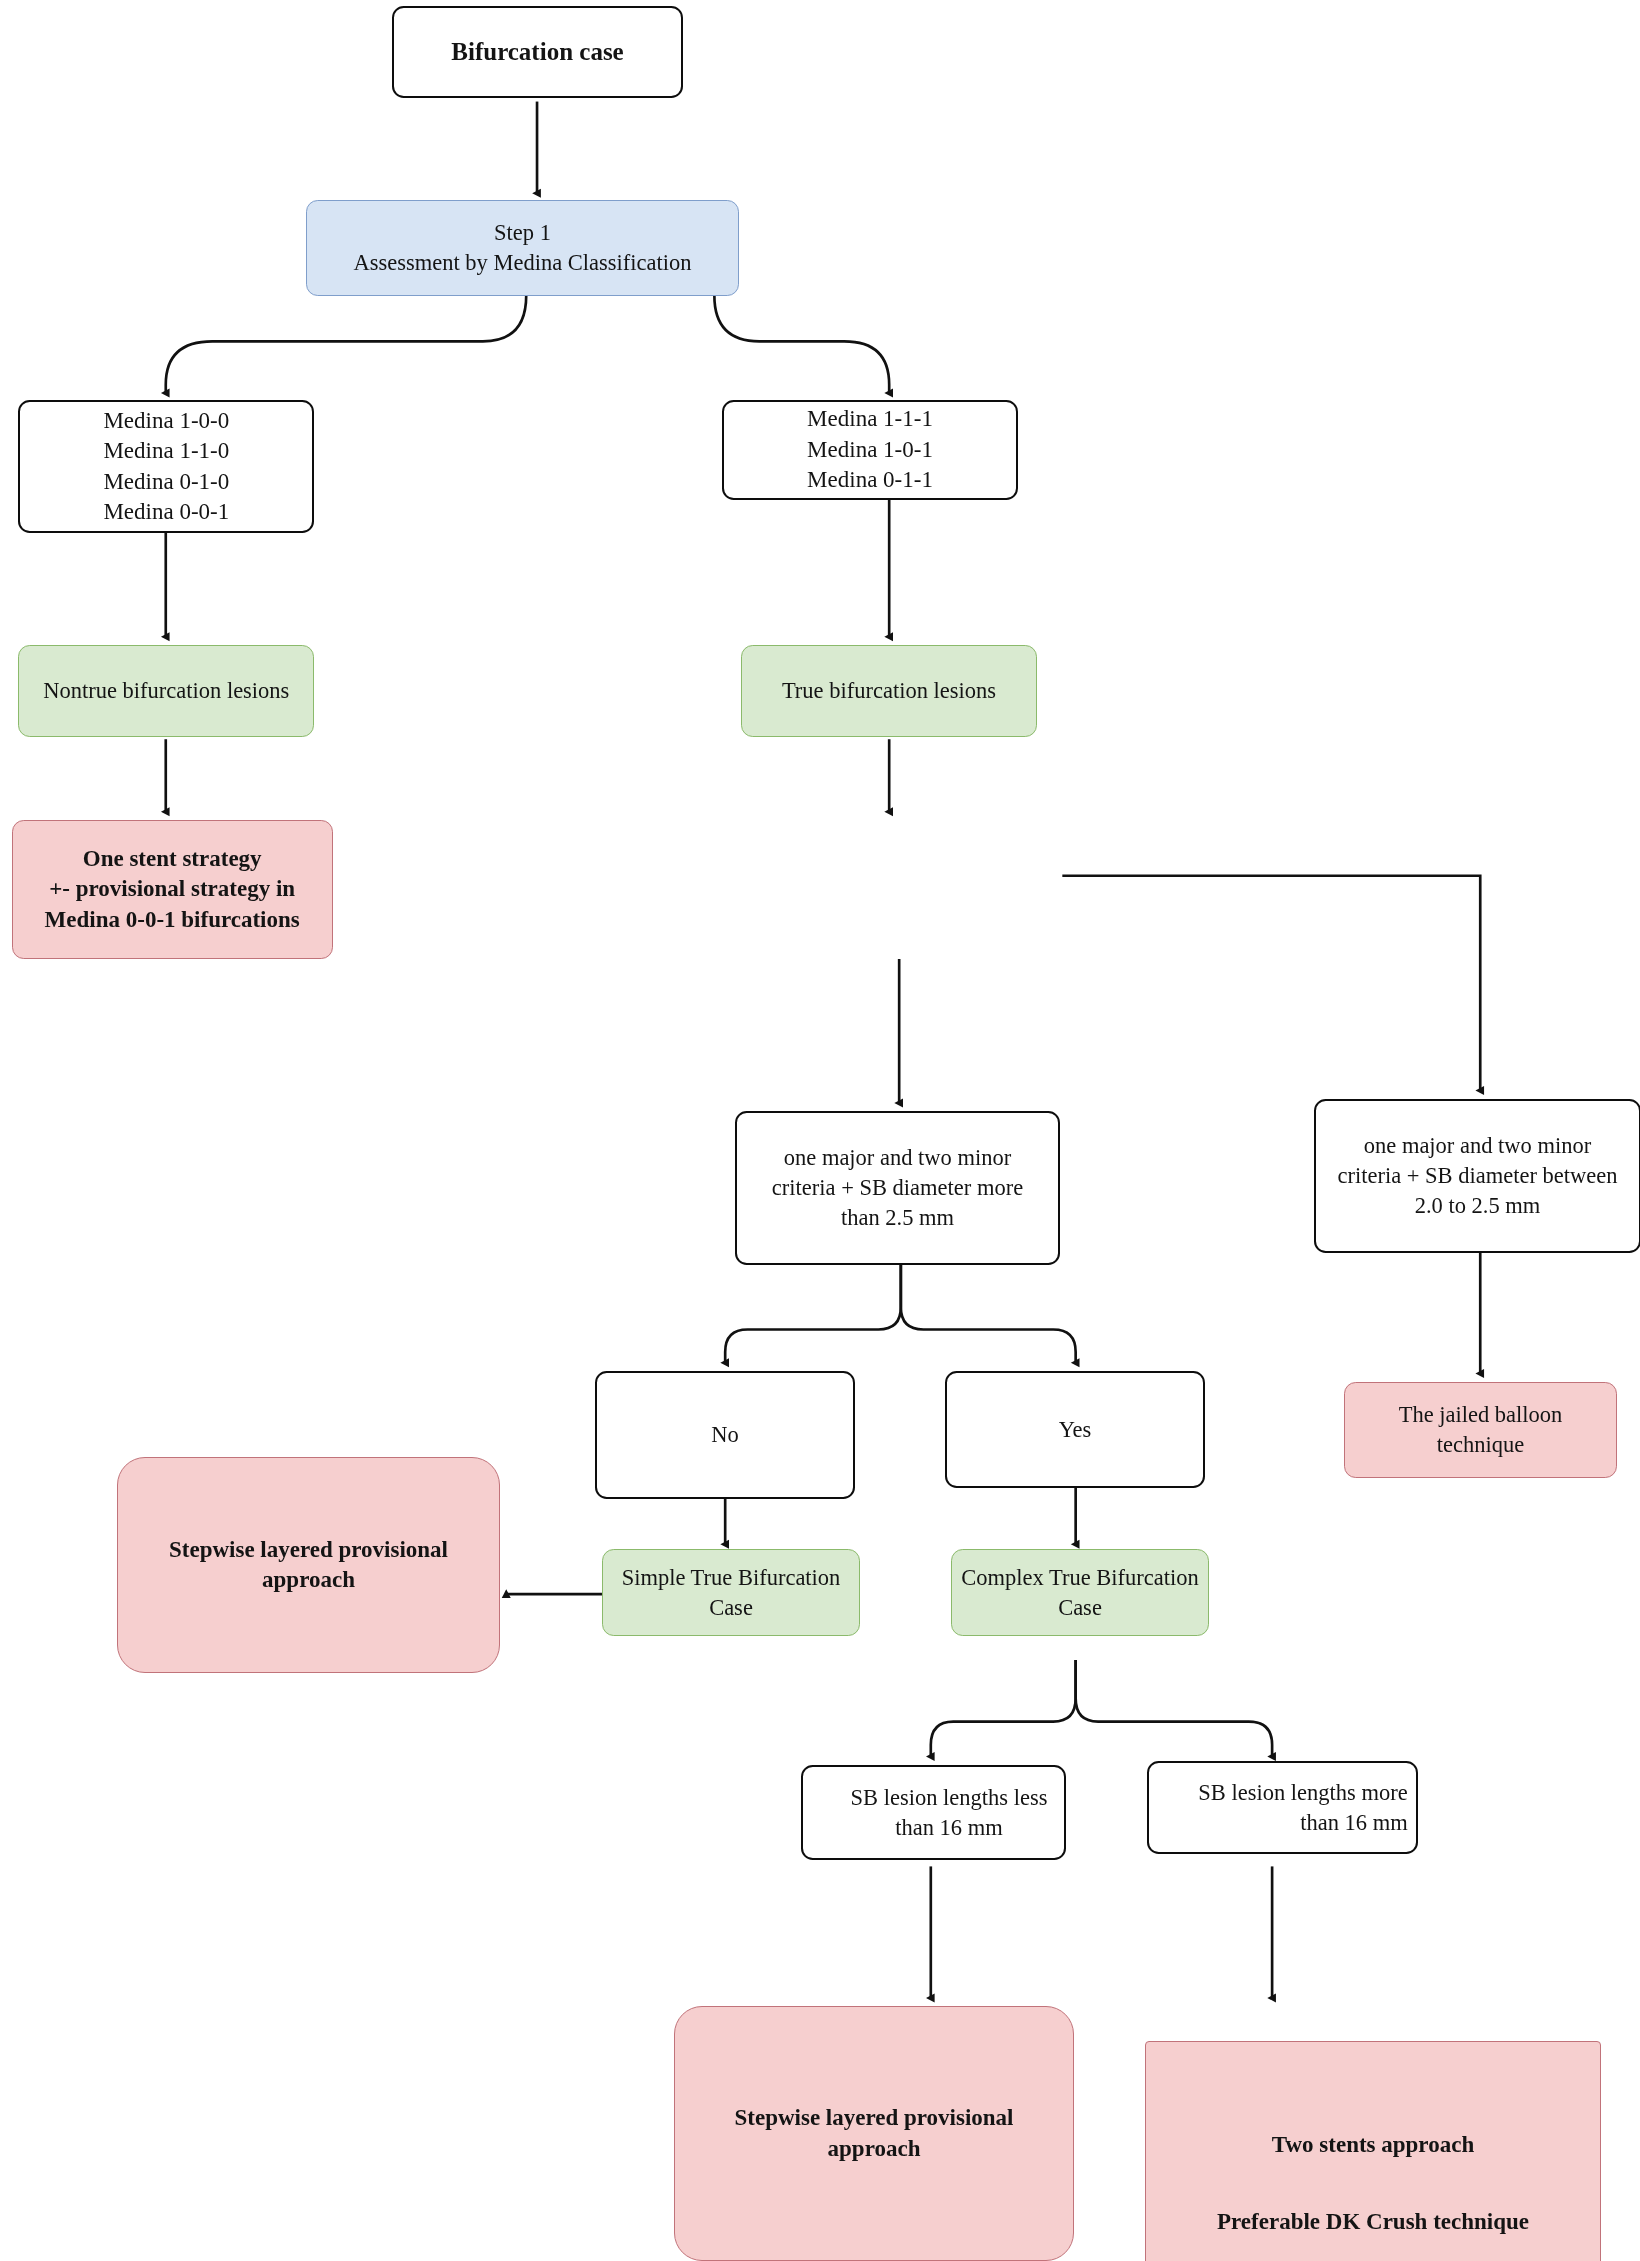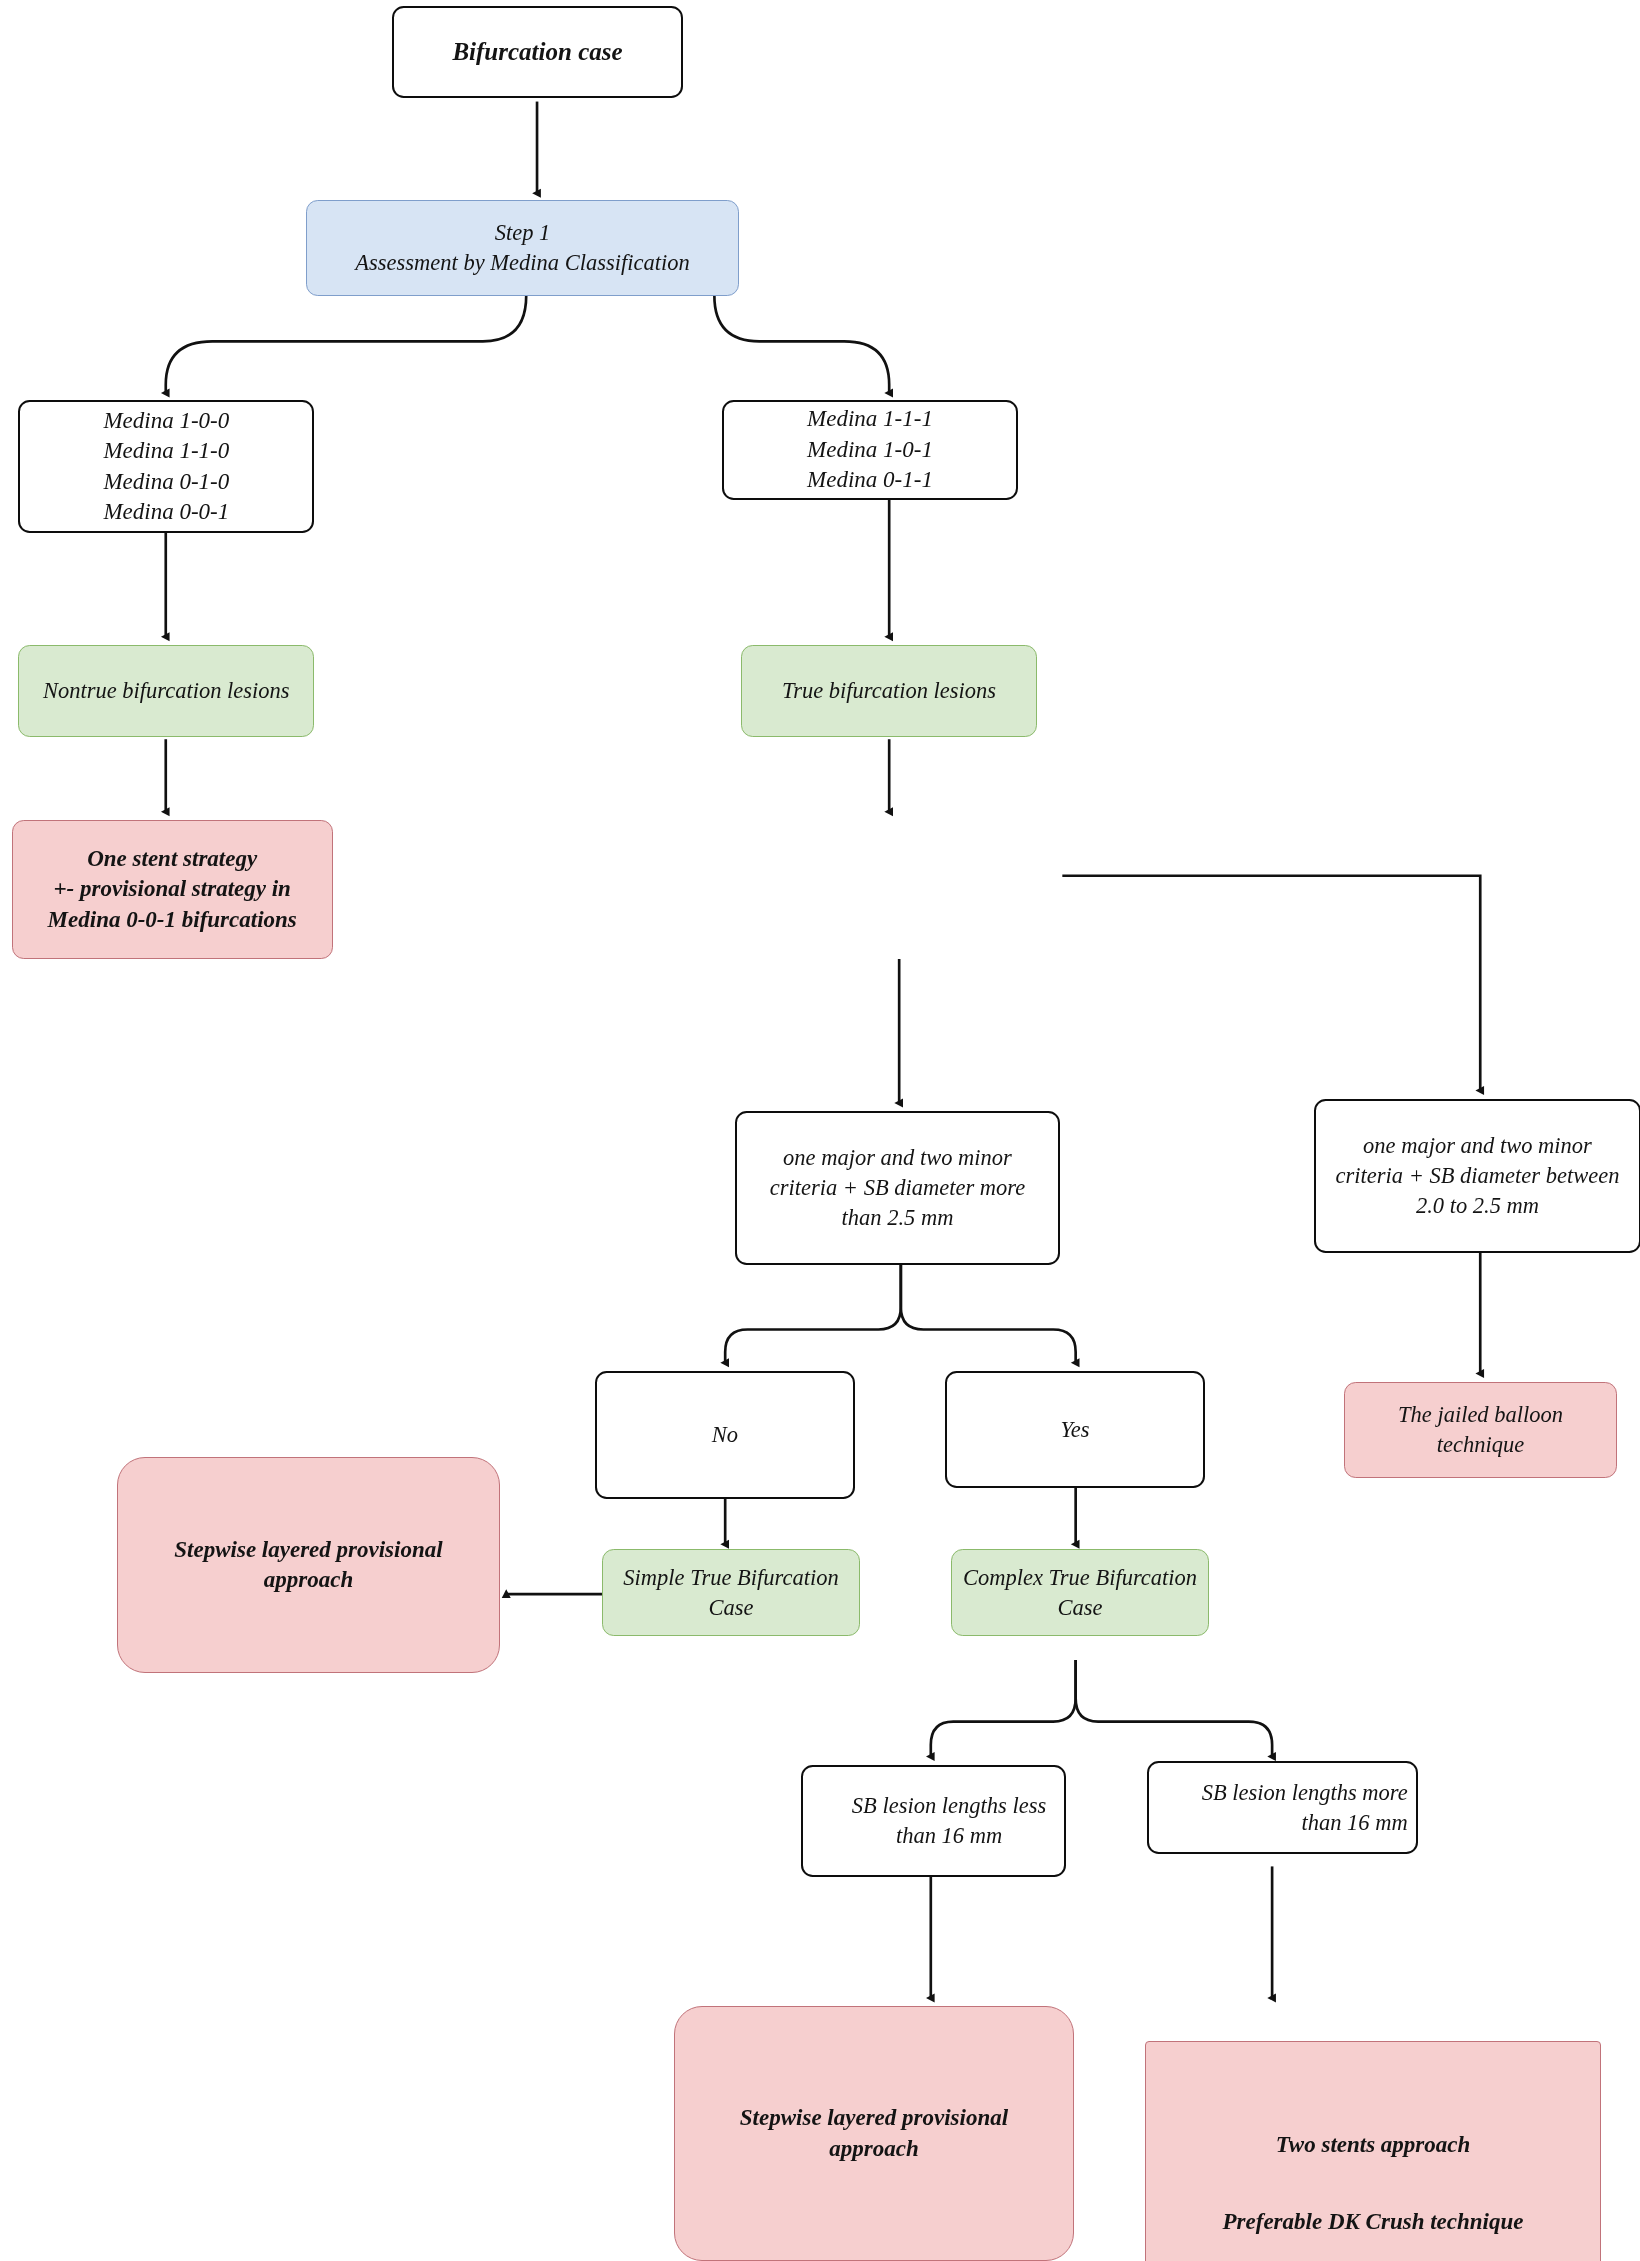--- a/index.html
+++ b/index.html
@@ -2,21 +2,21 @@
 <html style="font-size:13.3px"><head>
 <meta charset="utf-8">
 <style>
   html,body{margin:0;padding:0;background:#ffffff;}
   #page{position:relative;width:1641px;height:2261px;background:#ffffff;
         font-family:"Liberation Serif","DejaVu Serif",serif;overflow:hidden;}
   #wires{position:absolute;left:0;top:0;width:1641px;height:2261px;pointer-events:none;}
   .node{position:absolute;box-sizing:border-box;display:flex;align-items:center;
         justify-content:center;text-align:center;border-radius:11.7px;
         line-height:1.32;color:#141414;}
-  .node .inner{width:100%;padding:0 8.3px;white-space:pre-line;font-style:italic;}
+  .node .inner{width:100%;padding:0 8.3px;white-space:pre-line;}
   .white{background:#ffffff;border:2px solid #0d0d0d;}
   .blue{background:#d7e4f4;border:1.7px solid #7f9ecb;}
   .green{background:#d9ead0;border:1.7px solid #8bba6b;}
   .red{background:#f6cfcf;border:1.7px solid #c1737a;}
   .bold{font-weight:bold;}
   .s30{font-size:25px;}
   .s28{font-size:23px;}
   .s27{font-size:22.5px;}
   .gap{display:block;height:0.75em;}
 </style>
@@ -143,21 +143,21 @@
   <div class="node green s27" style="left:951px;top:1549px;width:258px;height:87px;">
     <span class="inner">Complex True Bifurcation
 Case</span>
   </div>
 
   <div class="node red s28 bold" style="left:117px;top:1457px;width:383px;height:216px;border-radius:28px;">
     <span class="inner">Stepwise layered provisional
 approach</span>
   </div>
 
-  <div class="node white s27" style="left:801px;top:1765px;width:265px;height:112px;padding-left:31px;">
+  <div class="node white s27" style="left:801px;top:1765px;width:265px;height:95px;padding-left:31px;">
     <span class="inner">SB lesion lengths less
 than 16 mm</span>
   </div>
 
   <div class="node white s27" style="left:1147px;top:1761px;width:271px;height:93px;text-align:right;">
     <span class="inner">SB lesion lengths more
 than 16 mm</span>
   </div>
 
   <div class="node red s28 bold" style="left:674px;top:2006px;width:400px;height:255px;border-radius:28px;">

